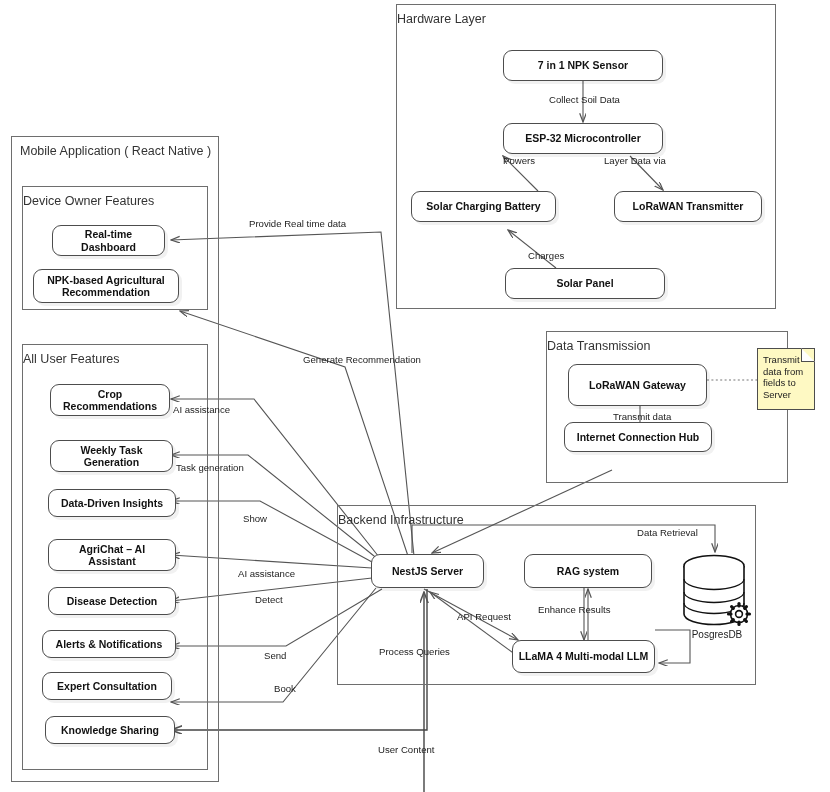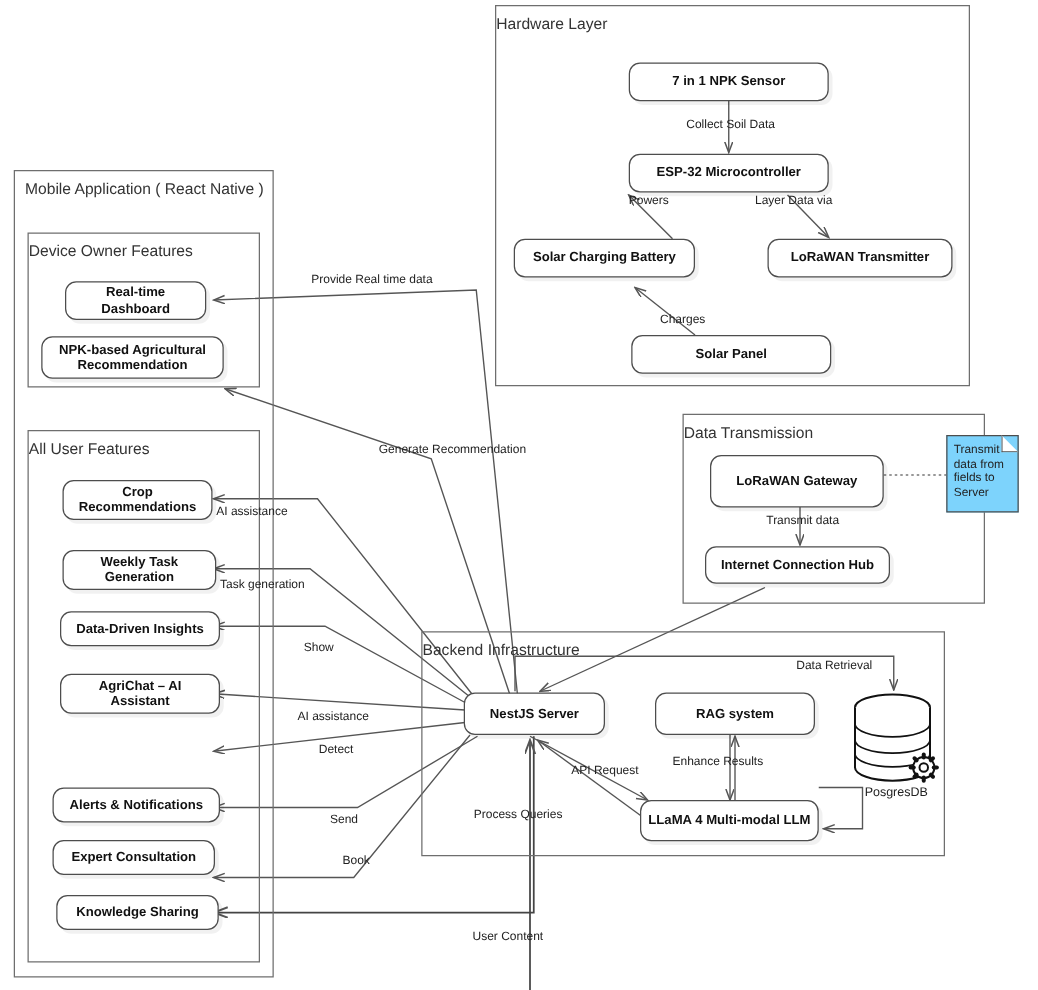--- a/index.html
+++ b/index.html
@@ -19,21 +19,21 @@
     position:absolute;box-sizing:border-box;
     border:1.1px solid #4d4d4d;border-radius:9px;background:#ffffff;
     box-shadow:3px 3px 0 rgba(0,0,0,0.055);
     display:flex;align-items:center;justify-content:center;text-align:center;
     font-size:10.5px;font-weight:bold;color:#111;line-height:1.18;
     font-family:"Liberation Sans", sans-serif;padding:0 4px;
   }
 
   
   .note{
-    position:absolute;box-sizing:border-box;background:#7dd3fc;
+    position:absolute;box-sizing:border-box;background:#fef9c3;
     border:1.1px solid #4d4d4d;font-size:9.5px;color:#222;line-height:1.22;
     padding:5px 4px 3px 5px;font-family:"Liberation Sans", sans-serif;
   }
   .note .fold{
     position:absolute;right:-1px;top:-1px;width:13px;height:13px;
     background:#fff;border-left:1.1px solid #4d4d4d;border-bottom:1.1px solid #4d4d4d;
     transform-origin:top right;
     clip-path:polygon(0 0,100% 100%,0 100%);
   }
 
@@ -136,29 +136,30 @@
   <div class="group" style="left:22px;top:344px;width:186px;height:426px;">
     <div class="group-title">All User Features</div>
   </div>
   <div class="node" style="left:50px;top:384px;width:120px;height:32px;white-space:pre-line;">Crop
 Recommendations</div>
   <div class="node" style="left:50px;top:440px;width:123px;height:32px;white-space:pre-line;">Weekly Task
 Generation</div>
   <div class="node" style="left:48px;top:489px;width:128px;height:28px;">Data-Driven Insights</div>
   <div class="node" style="left:48px;top:539px;width:128px;height:32px;white-space:pre-line;">AgriChat – AI
 Assistant</div>
+  <div class="node" style="left:48px;top:587px;width:128px;height:28px;">Disease Detection</div>
   <div class="node" style="left:42px;top:630px;width:134px;height:28px;">Alerts &amp; Notifications</div>
   <div class="node" style="left:42px;top:672px;width:130px;height:28px;">Expert Consultation</div>
   <div class="node" style="left:45px;top:716px;width:130px;height:28px;">Knowledge Sharing</div>
 
   <div class="group" style="left:546px;top:331px;width:242px;height:152px;">
     <div class="group-title">Data Transmission</div>
   </div>
   <div class="node" style="left:568px;top:364px;width:139px;height:42px;">LoRaWAN Gateway</div>
-  <div class="node" style="left:564px;top:437px;width:148px;height:30px;">Internet Connection Hub</div>
+  <div class="node" style="left:564px;top:422px;width:148px;height:30px;">Internet Connection Hub</div>
   <div class="elabel" style="left:613px;top:411px;">Transmit data</div>
 
   <div class="note" style="left:757px;top:348px;width:58px;height:62px;white-space:pre-line;">Transmit
 data from
 fields to
 Server<span class="fold"></span></div>
 
   <div class="group" style="left:337px;top:505px;width:419px;height:180px;">
     <div class="group-title">Backend Infrastructure</div>
   </div>

